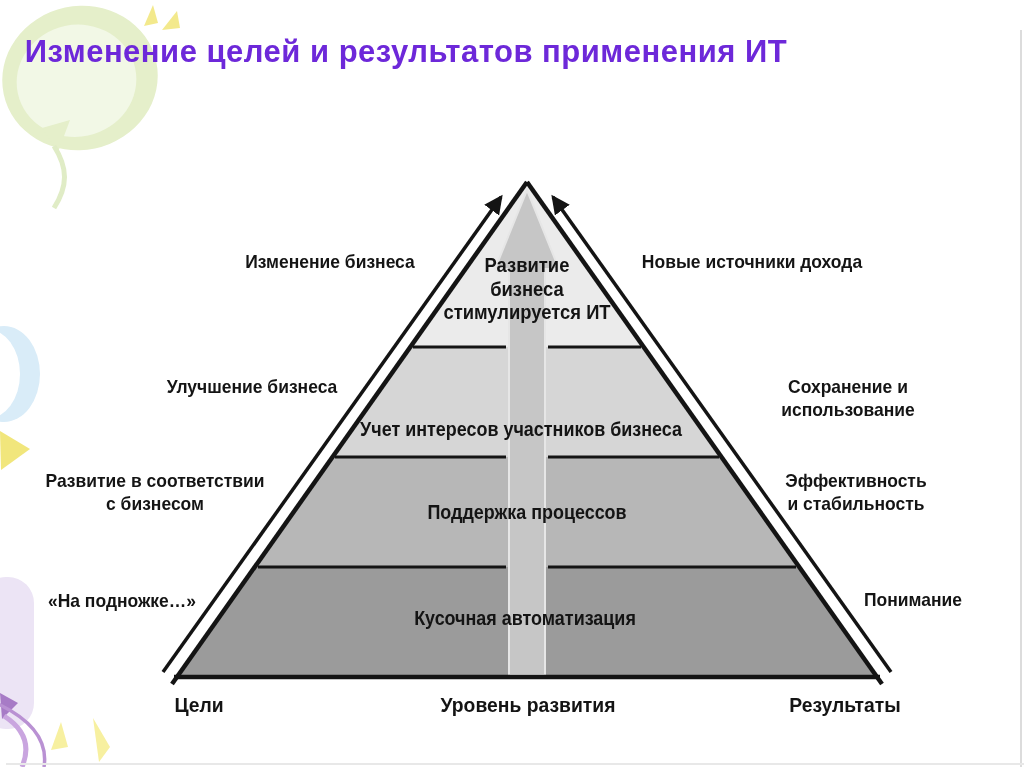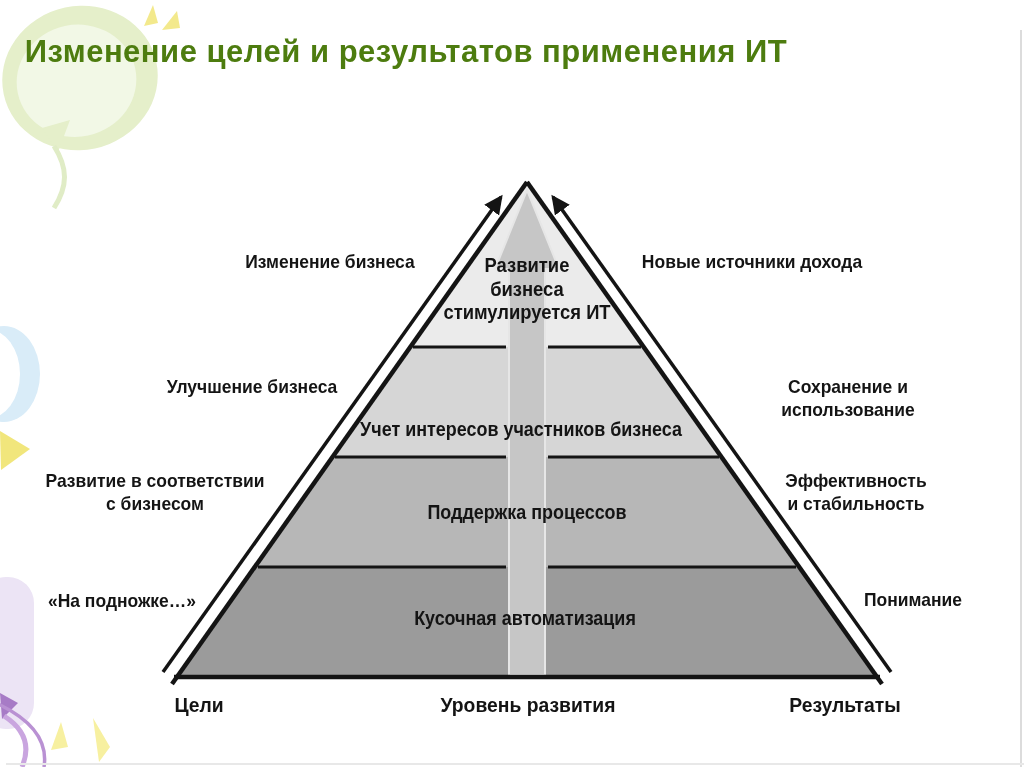--- a/index.html
+++ b/index.html
@@ -4,21 +4,21 @@
 <style>
   html,body{margin:0;padding:0;background:#fff;}
   .slide{
     position:relative;width:1024px;height:767px;overflow:hidden;background:#fff;
     font-family:"Liberation Sans",sans-serif;
   }
   .slide svg{position:absolute;left:0;top:0;}
   .title{
     position:absolute;left:0;top:34px;width:812px;margin:0;
     text-align:center;font-size:31px;font-weight:bold;letter-spacing:.5px;
-    color:#4d7c0f;
+    color:#6d28d9;
   }
   .lbl{
     position:absolute;transform:translateX(-50%) scaleX(.92);transform-origin:center top;
     color:#141414;font-weight:bold;text-align:center;white-space:pre-line;line-height:1.2;
   }
   .lvl{font-size:19.5px;}
   .lvl1{left:527px;top:254px;font-size:20px;line-height:1.18;}
   .lvl2{left:521px;top:418px;}
   .lvl3{left:527px;top:501px;}
   .lvl4{left:525px;top:607px;}

